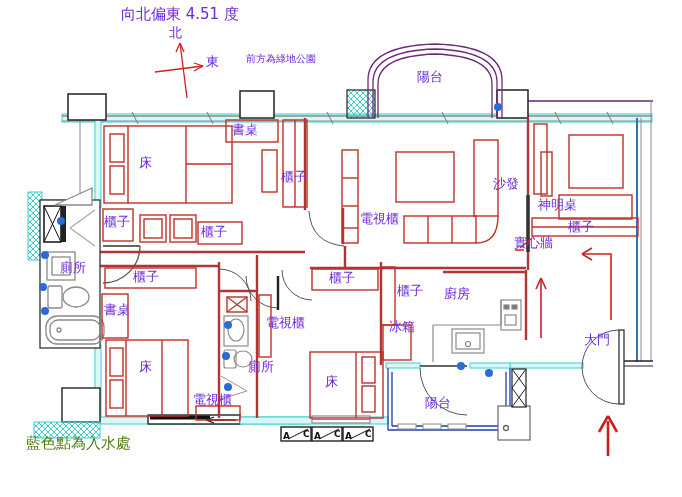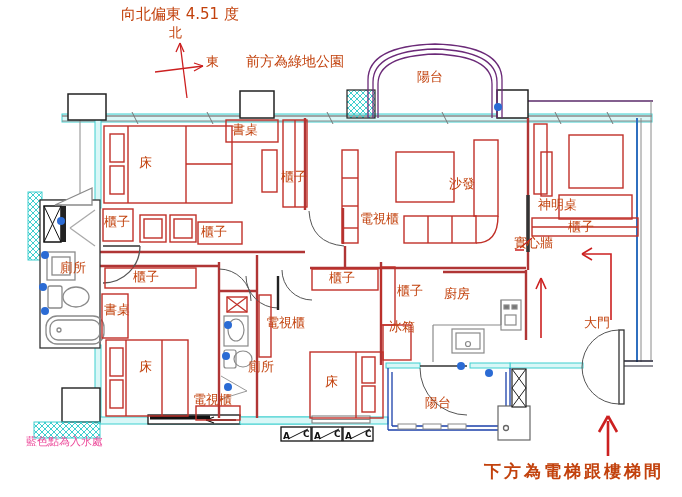--- a/index.html
+++ b/index.html
@@ -1,22 +1,22 @@
 <!DOCTYPE html>
 <html><head>
 <meta charset="utf-8">
 <style>
   html,body{margin:0;padding:0;background:#fff;}
   #plan{position:relative;width:682px;height:497px;background:#ffffff;overflow:hidden;
         font-family:"DejaVu Sans",sans-serif;}
   #plan svg{position:absolute;left:0;top:0;}
-  .lbl{position:absolute;color:#c2410c;font-size:13px;line-height:1.05;white-space:nowrap;}
+  .lbl{position:absolute;color:#6d28d9;font-size:13px;line-height:1.05;white-space:nowrap;}
   .lbl.big{font-size:15px;}
-  .lbl.blue{color:#ec4899;font-size:11px;}
-  .lbl.note{font-size:14px;}
+  .lbl.blue{color:#4d7c0f;font-size:15px;}
+  .lbl.note{font-size:10px;}
   .lbl.elev{font-size:17px;font-weight:bold;letter-spacing:3px;}
 </style>
 </head>
 <body>
 
 <div id="plan">
 
 <svg width="682" height="497" viewBox="0 0 682 497">
   <defs>
     <pattern id="xh" width="6" height="6" patternUnits="userSpaceOnUse">
@@ -287,37 +287,36 @@
 <div class="lbl" style="left:206px;top:55px">東</div>
 <div class="lbl note" style="left:246px;top:54px">前方為綠地公園</div>
 
 <div class="lbl" style="left:417px;top:70px">陽台</div>
 <div class="lbl" style="left:139px;top:156px">床</div>
 <div class="lbl" style="left:232px;top:123px">書桌</div>
 <div class="lbl" style="left:281px;top:170px">櫃子</div>
 <div class="lbl" style="left:104px;top:215px">櫃子</div>
 <div class="lbl" style="left:201px;top:225px">櫃子</div>
 <div class="lbl" style="left:360px;top:212px">電視櫃</div>
-<div class="lbl" style="left:449px;top:177px">沙發</div>
+<div class="lbl" style="left:493px;top:177px">沙發</div>
 <div class="lbl" style="left:538px;top:198px">神明桌</div>
 <div class="lbl" style="left:568px;top:220px">櫃子</div>
 <div class="lbl" style="left:514px;top:236px">實心牆</div>
 
 <div class="lbl" style="left:60px;top:261px">廁所</div>
 <div class="lbl" style="left:133px;top:270px">櫃子</div>
 <div class="lbl" style="left:104px;top:303px">書桌</div>
 <div class="lbl" style="left:139px;top:360px">床</div>
 <div class="lbl" style="left:266px;top:316px">電視櫃</div>
 <div class="lbl" style="left:248px;top:360px">廁所</div>
 <div class="lbl" style="left:193px;top:393px">電視櫃</div>
 <div class="lbl" style="left:325px;top:375px">床</div>
 
 <div class="lbl" style="left:329px;top:271px">櫃子</div>
 <div class="lbl" style="left:397px;top:284px">櫃子</div>
 <div class="lbl" style="left:444px;top:287px">廚房</div>
 <div class="lbl" style="left:389px;top:320px">冰箱</div>
 <div class="lbl" style="left:425px;top:396px">陽台</div>
-<div class="lbl" style="left:584px;top:316px">大門</div>
+<div class="lbl" style="left:584px;top:333px">大門</div>
 
 <div class="lbl blue" style="left:26px;top:436px">藍色點為入水處</div>
-<div class="lbl elev" style="left:484px;top:463px">下方為電梯跟樓梯間</div>
 
 </div>
 
 </body></html>

